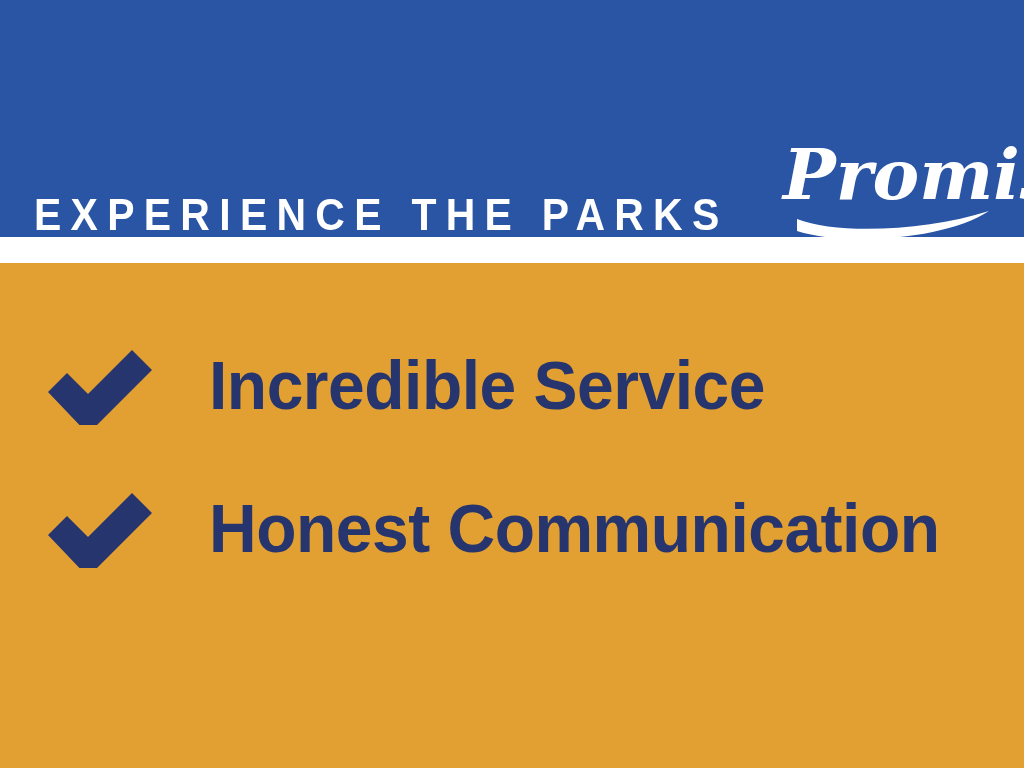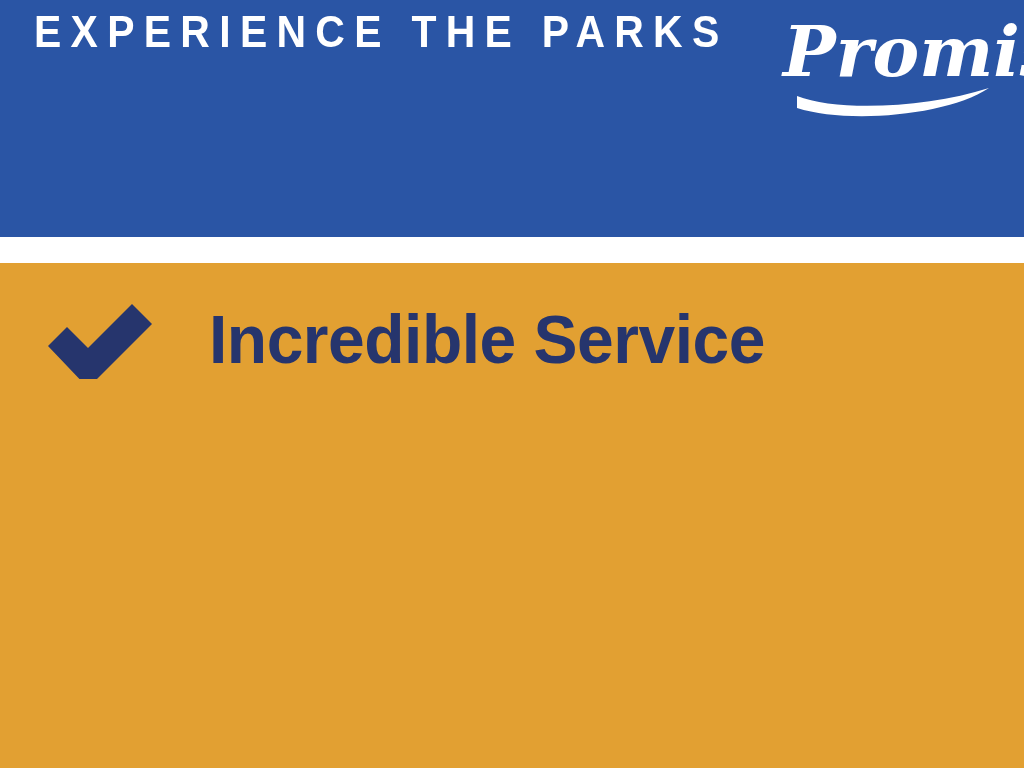--- a/index.html
+++ b/index.html
@@ -28,21 +28,21 @@
     height: 237px;
     background: #2a55a5;
   }
   .header-inner {
     position: absolute;
     left: 34px;
     top: 0;
     right: 0;
     height: 237px;
     display: flex;
-    align-items: flex-start;
+    align-items: flex-end;
   }
   .headline-text {
     color: #ffffff;
     font-family: "Liberation Sans Narrow", "Liberation Sans", sans-serif;
     font-weight: 700;
     font-size: 44px;
     line-height: 1;
     letter-spacing: 10px;
     transform: scaleX(0.93);
     transform-origin: left center;
@@ -92,21 +92,22 @@
     background: #e2a032;
   }
 
   .promise-list {
     position: absolute;
     left: 0;
     top: 0;
     width: 1024px;
     height: 382px;
     display: flex;
-    justify-content: space-between;
+    flex-direction: column;
+    justify-content: center;
     padding-top: 4px;
     box-sizing: border-box;
   }
 
   .promise-item {
     display: flex;
     align-items: center;
     height: 143px;
     padding-left: 48px;
   }
@@ -156,18 +157,24 @@
   <div class="body-band">
     <div class="promise-list">
 
       <div class="promise-item">
         <svg class="check-icon" viewBox="0 0 104 80">
           <polygon points="0,47 19,28 40,49 84,5 104,25 40,89" fill="#26356d"></polygon>
         </svg>
         <div class="promise-label">Incredible Service</div>
       </div>
 
+      <div class="promise-item">
+        <svg class="check-icon" viewBox="0 0 104 80">
+          <polygon points="0,47 19,28 40,49 84,5 104,25 40,89" fill="#26356d"></polygon>
+        </svg>
+        <div class="promise-label">Honest Communication</div>
+      </div>
 
 
     </div>
   </div>
 
 </div>
 
 </body></html>

